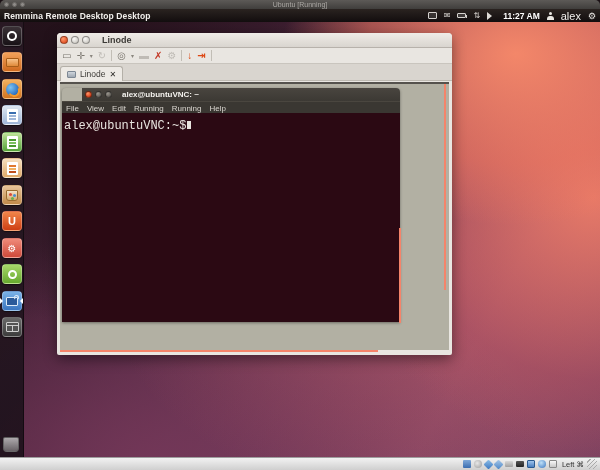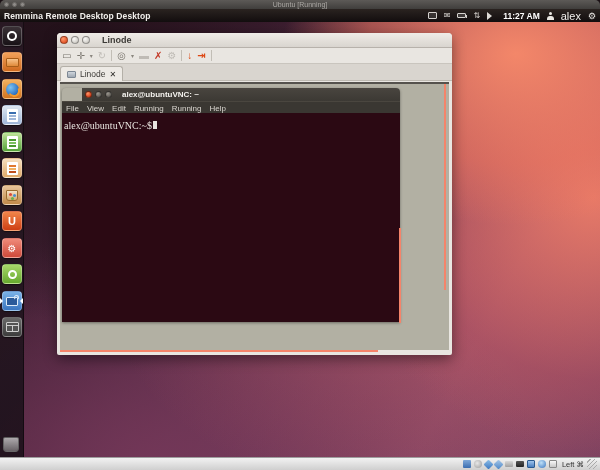--- a/index.html
+++ b/index.html
@@ -121,22 +121,22 @@
     display:flex; align-items:center; position:relative;margin-left:20px; }
   .tbtn { width:7px; height:7px; border-radius:50%; margin-left:3px;
     border:1px solid rgba(0,0,0,.5); }
   .tbtn.close { background:radial-gradient(circle at 35% 30%, #ff9668, #d9441f 70%); }
   .tbtn.plain { background:radial-gradient(circle at 35% 30%, #9a968f, #5d5a54 75%); }
   .term-title { font-size:8px; font-weight:bold; color:#f4f2ee; margin-left:10px; }
   .term-menubar { height:12px; background:#3a3732; border-top:1px solid #4a463f;
     display:flex; align-items:flex-end; gap:8px; padding-left:4px; }
   .term-menubar span { font-size:8px; color:#d9d5cf; }
   .term-body { height:209px; background:#2b0913; padding:2px 0 0 2px; }
-  .prompt { font-family:Liberation Serif, serif;
-    font-size:10px; color:#e8e4df; white-space:pre; }
+  .prompt { font-family:Liberation Mono, monospace;
+    font-size:12px; color:#e8e4df; white-space:pre; }
   .cursor { display:inline-block; width:4px; height:8px; background:#e8e4df;
     margin-left:1px; vertical-align:middle; }
 
   
   .statusbar { position:absolute; left:0; top:457px; width:600px; height:13px;
     background:linear-gradient(#f2f2f2,#cfcfcf); border-top:1px solid #9e9e9e;
     display:flex; align-items:center; }
   .sb-right { position:absolute; right:3px; display:flex; align-items:center; gap:3px; }
   .sbico { width:8px; height:8px; border-radius:1px; display:inline-block; }
   .hostkey { font-size:7.5px; color:#333; margin-left:2px; }

